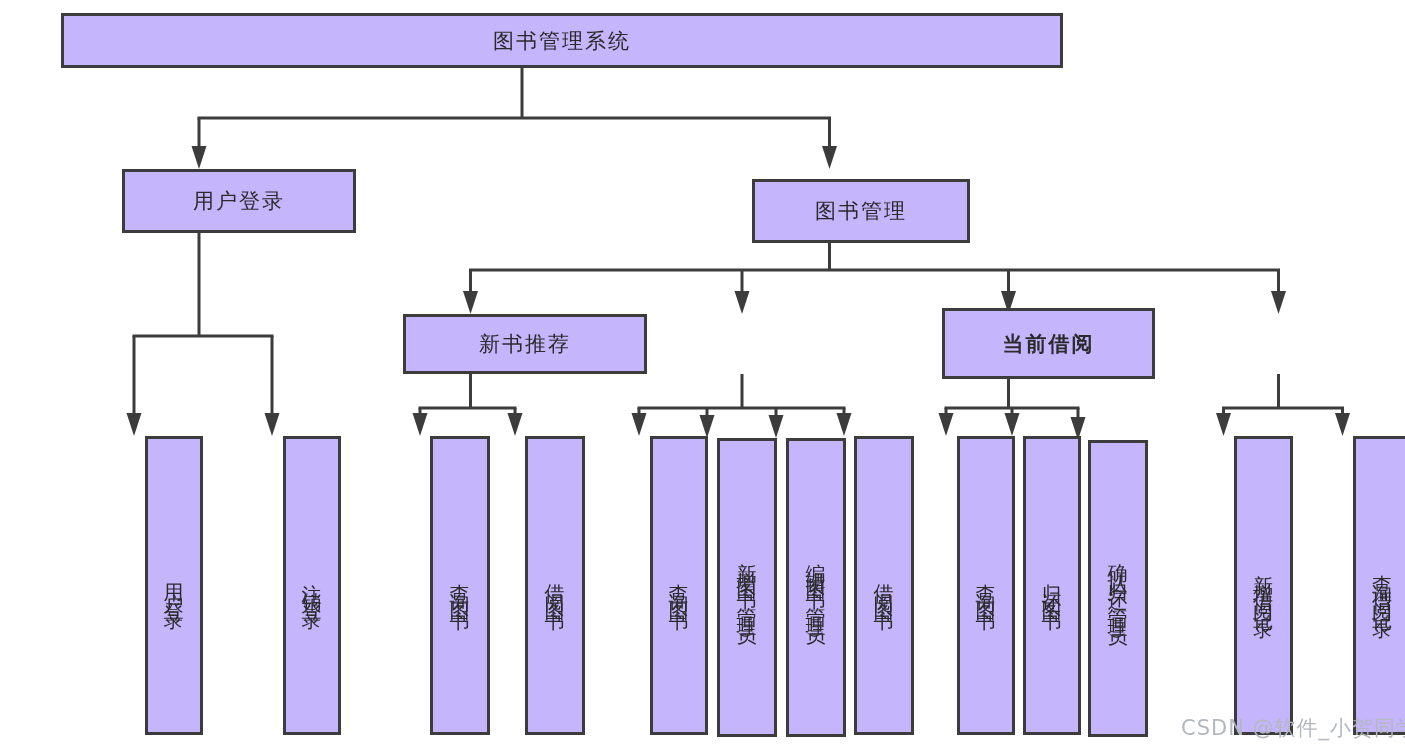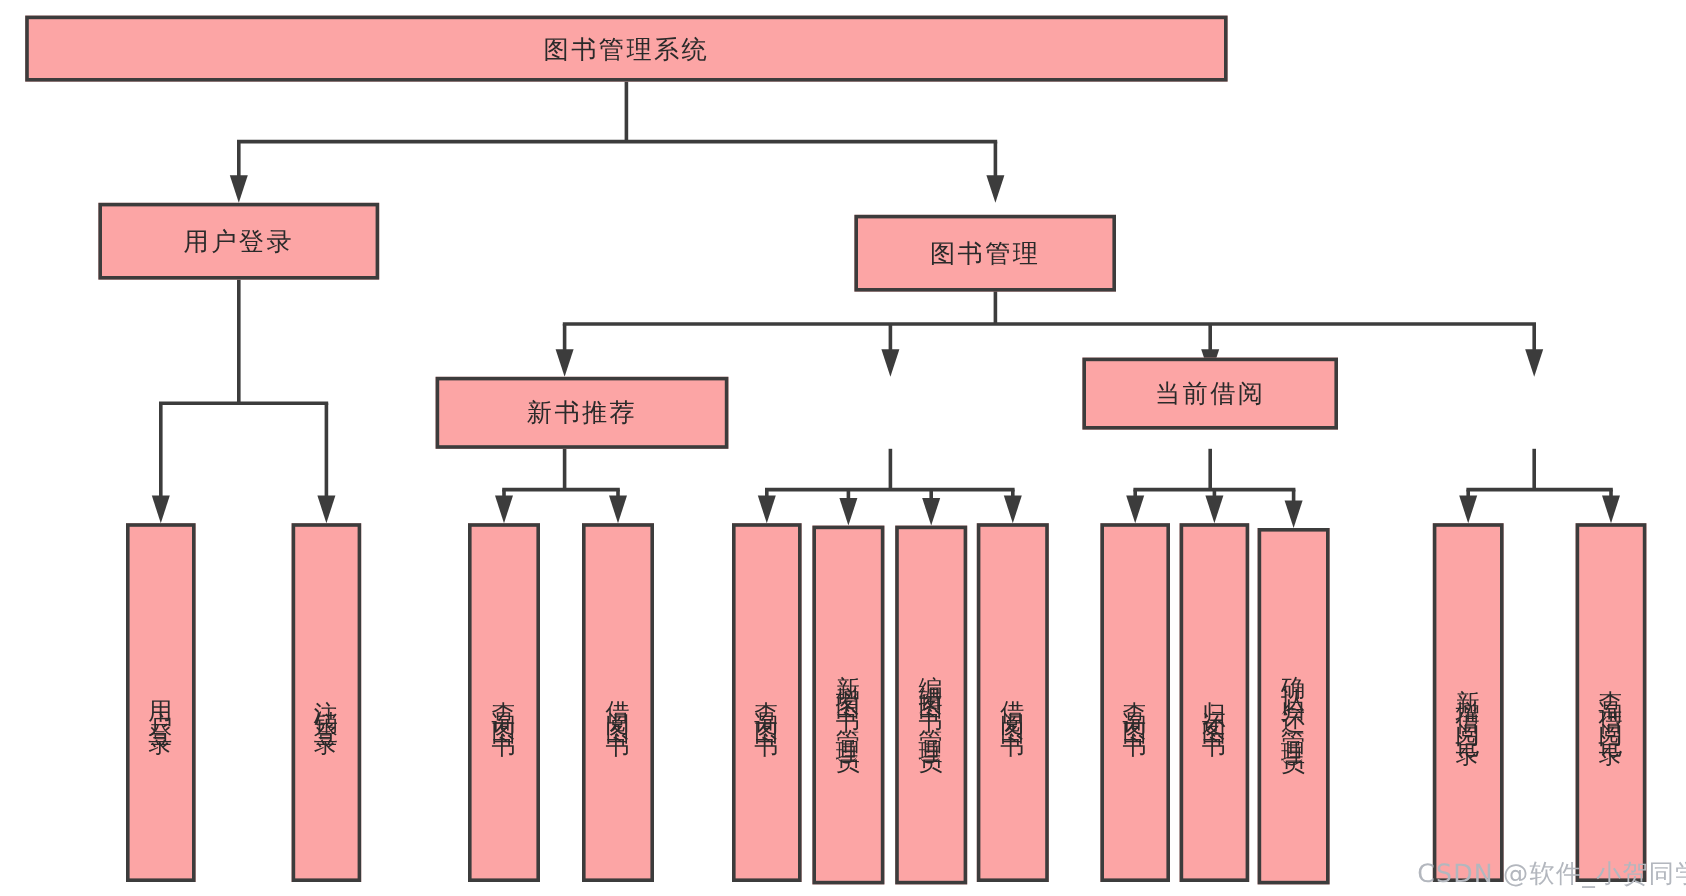--- a/index.html
+++ b/index.html
@@ -12,30 +12,31 @@
     overflow: hidden;
   }
   .wires {
     position: absolute;
     left: 0; top: 0;
     width: 1405px; height: 747px;
   }
   .node {
     position: absolute;
     box-sizing: border-box;
-    background: #fca5a5;
+    background: #c4b5fd;
     border: 3px solid var(--line, #3c3c3c);
     display: flex;
     align-items: center;
     justify-content: center;
     color: var(--text, #2a2a2a);
     font-size: 21px;
     letter-spacing: 2px;
     white-space: nowrap;
     z-index: 2;
+    margin-left: 40px;
   }
   .leaf {
     writing-mode: vertical-rl;
     text-orientation: mixed;
     font-size: 20px;
     letter-spacing: 9px;
     line-height: 1;
     white-space: normal;
   }
   .watermark {
@@ -110,21 +111,21 @@
         <polygon points="1335,413 1350,413 1342.5,436" stroke="none"></polygon>
       </g>
     </svg>
 
   <div class="node" style="left:21px; top:13px; width:1002px; height:55px;">图书管理系统</div>
 
   <div class="node" style="left:82px; top:169px; width:234px; height:64px;">用户登录</div>
   <div class="node" style="left:712px; top:179px; width:218px; height:64px;">图书管理</div>
 
   <div class="node" style="left:363px; top:314px; width:244px; height:60px;">新书推荐</div>
-  <div class="node" style="left:902px; top:298px; width:213px; height:60px;">当前借阅</div>
+  <div class="node" style="left:902px; top:308px; width:213px; height:71px;font-weight:bold;">当前借阅</div>
 
   <div class="node leaf" style="left:105px; top:436px; width:58px; height:299px;">用户登录</div>
   <div class="node leaf" style="left:243px; top:436px; width:58px; height:299px;">注销登录</div>
 
   <div class="node leaf" style="left:390px; top:436px; width:60px; height:299px;">查询图书</div>
   <div class="node leaf" style="left:485px; top:436px; width:60px; height:299px;">借阅图书</div>
 
   <div class="node leaf" style="left:610px; top:436px; width:58px; height:299px;">查询图书</div>
   <div class="node leaf" style="left:677px; top:438px; width:60px; height:299px;">新增图书（管理员）</div>
   <div class="node leaf" style="left:746px; top:438px; width:60px; height:299px;">编辑图书（管理员）</div>

